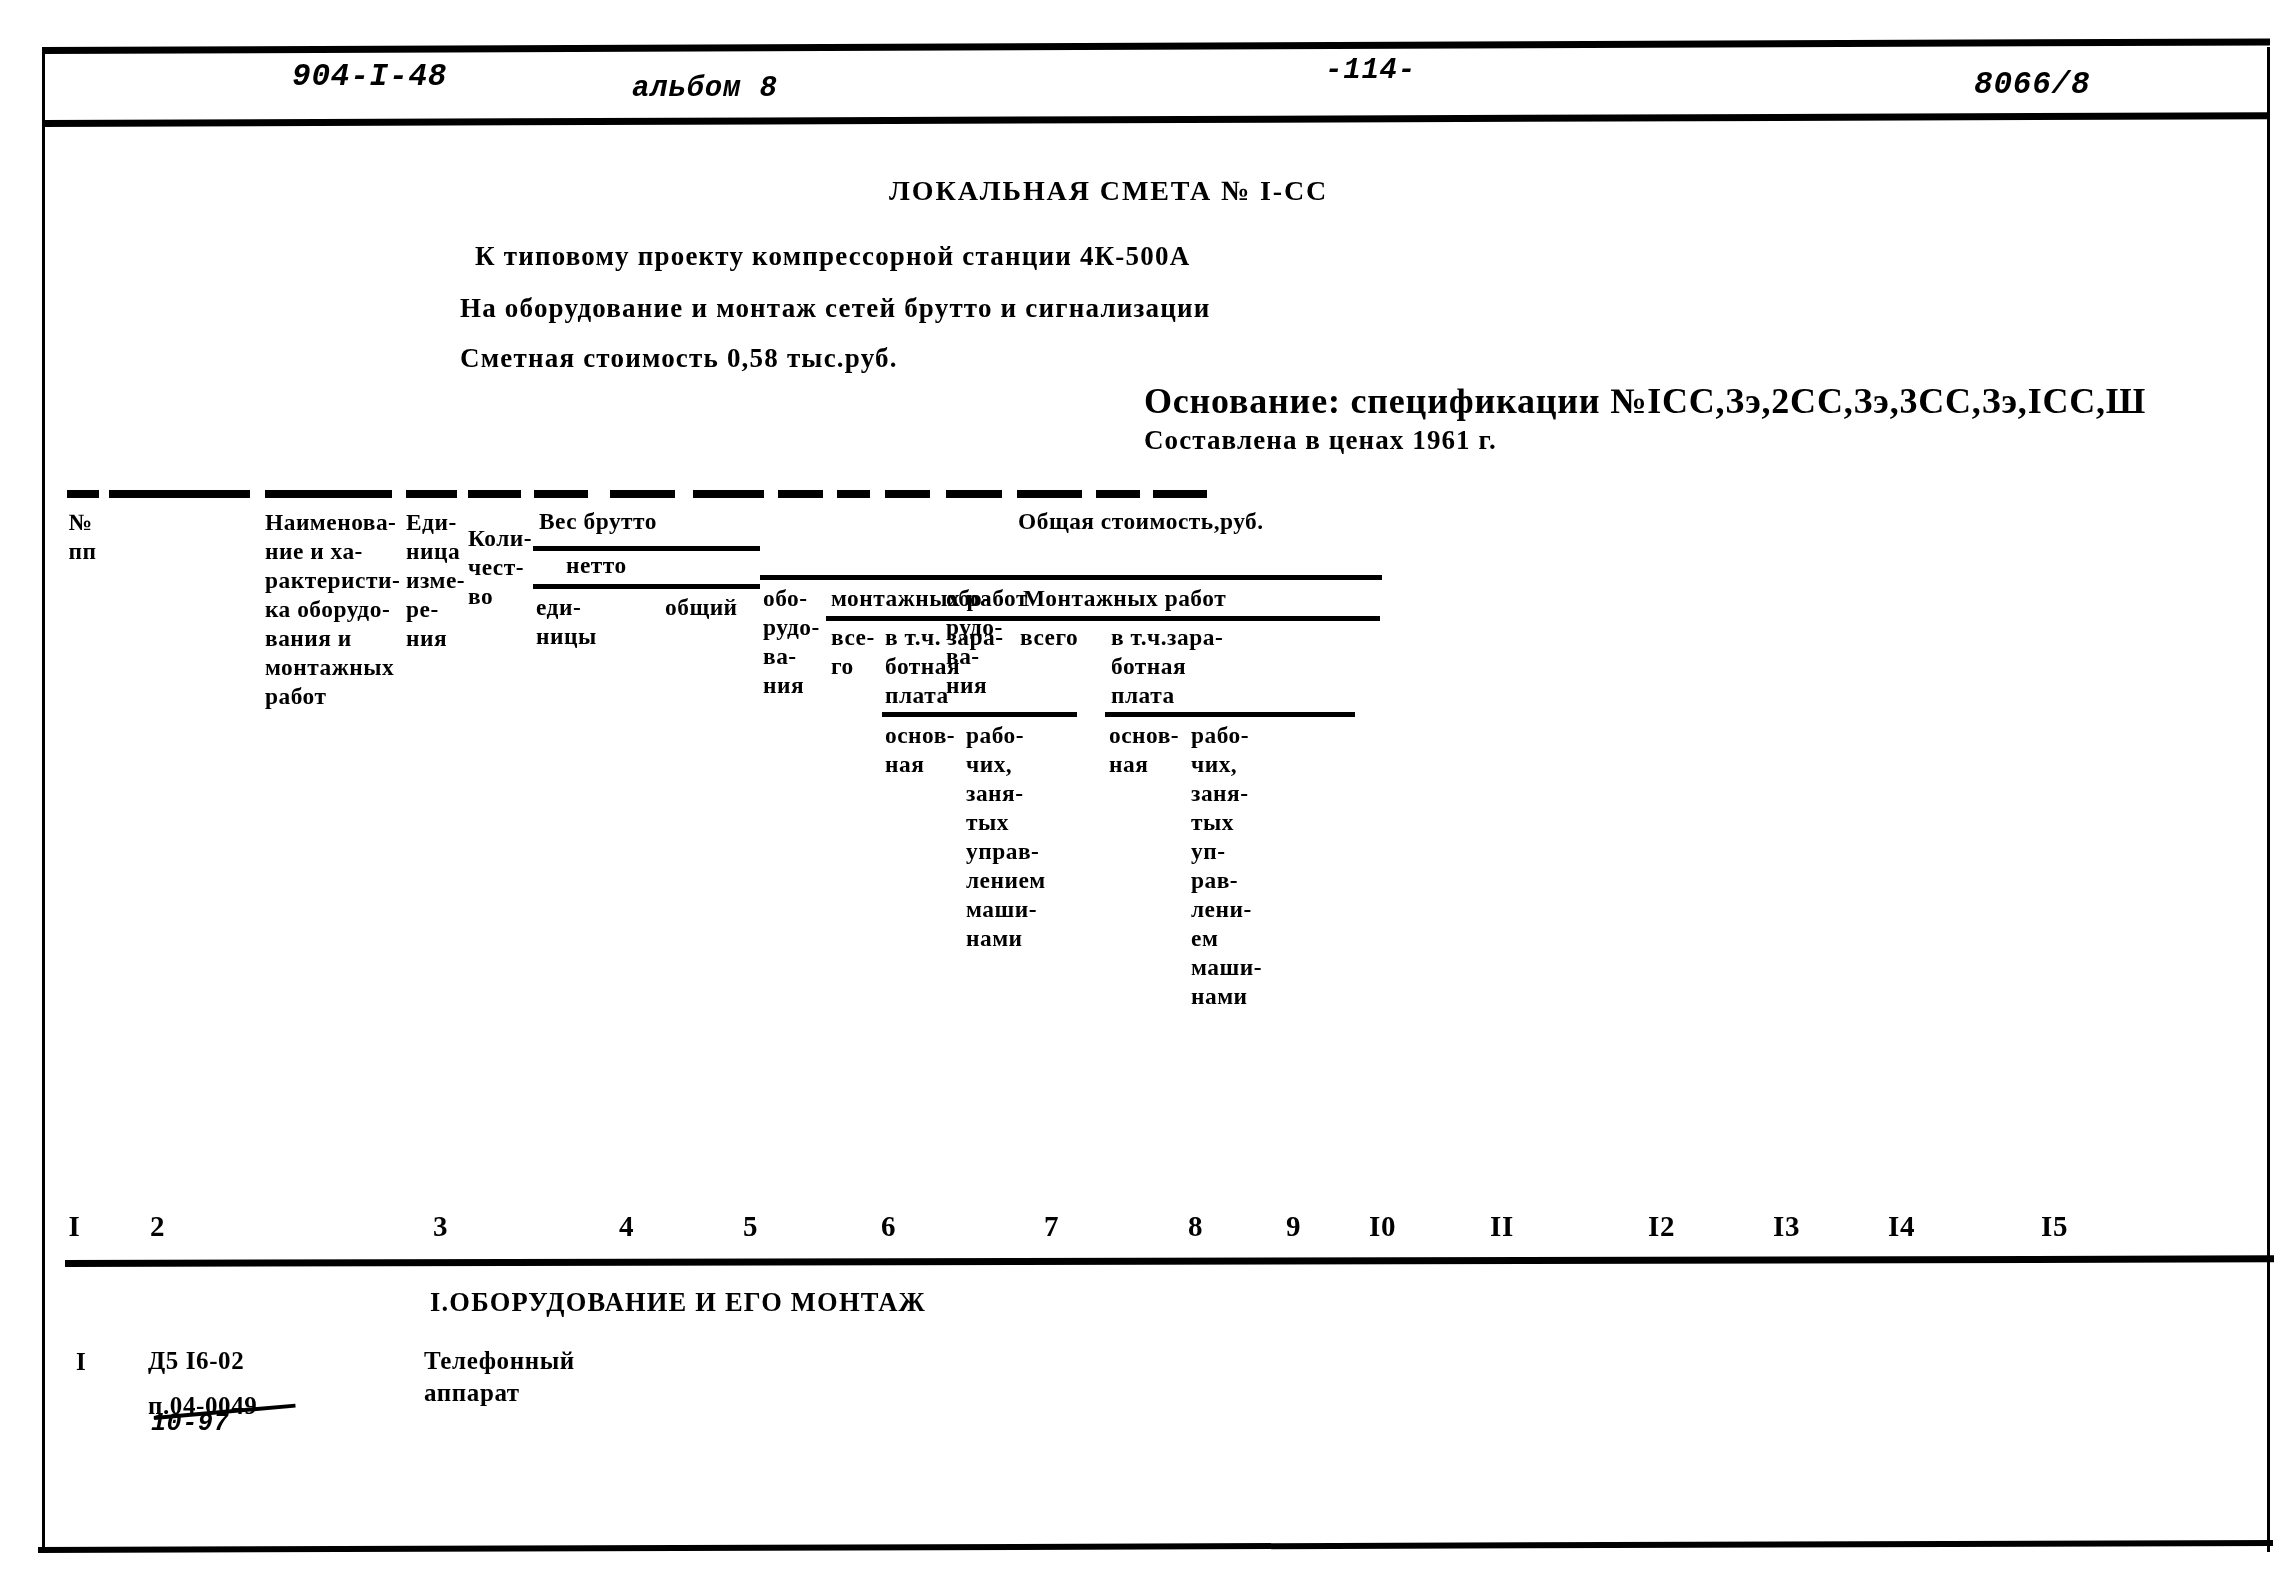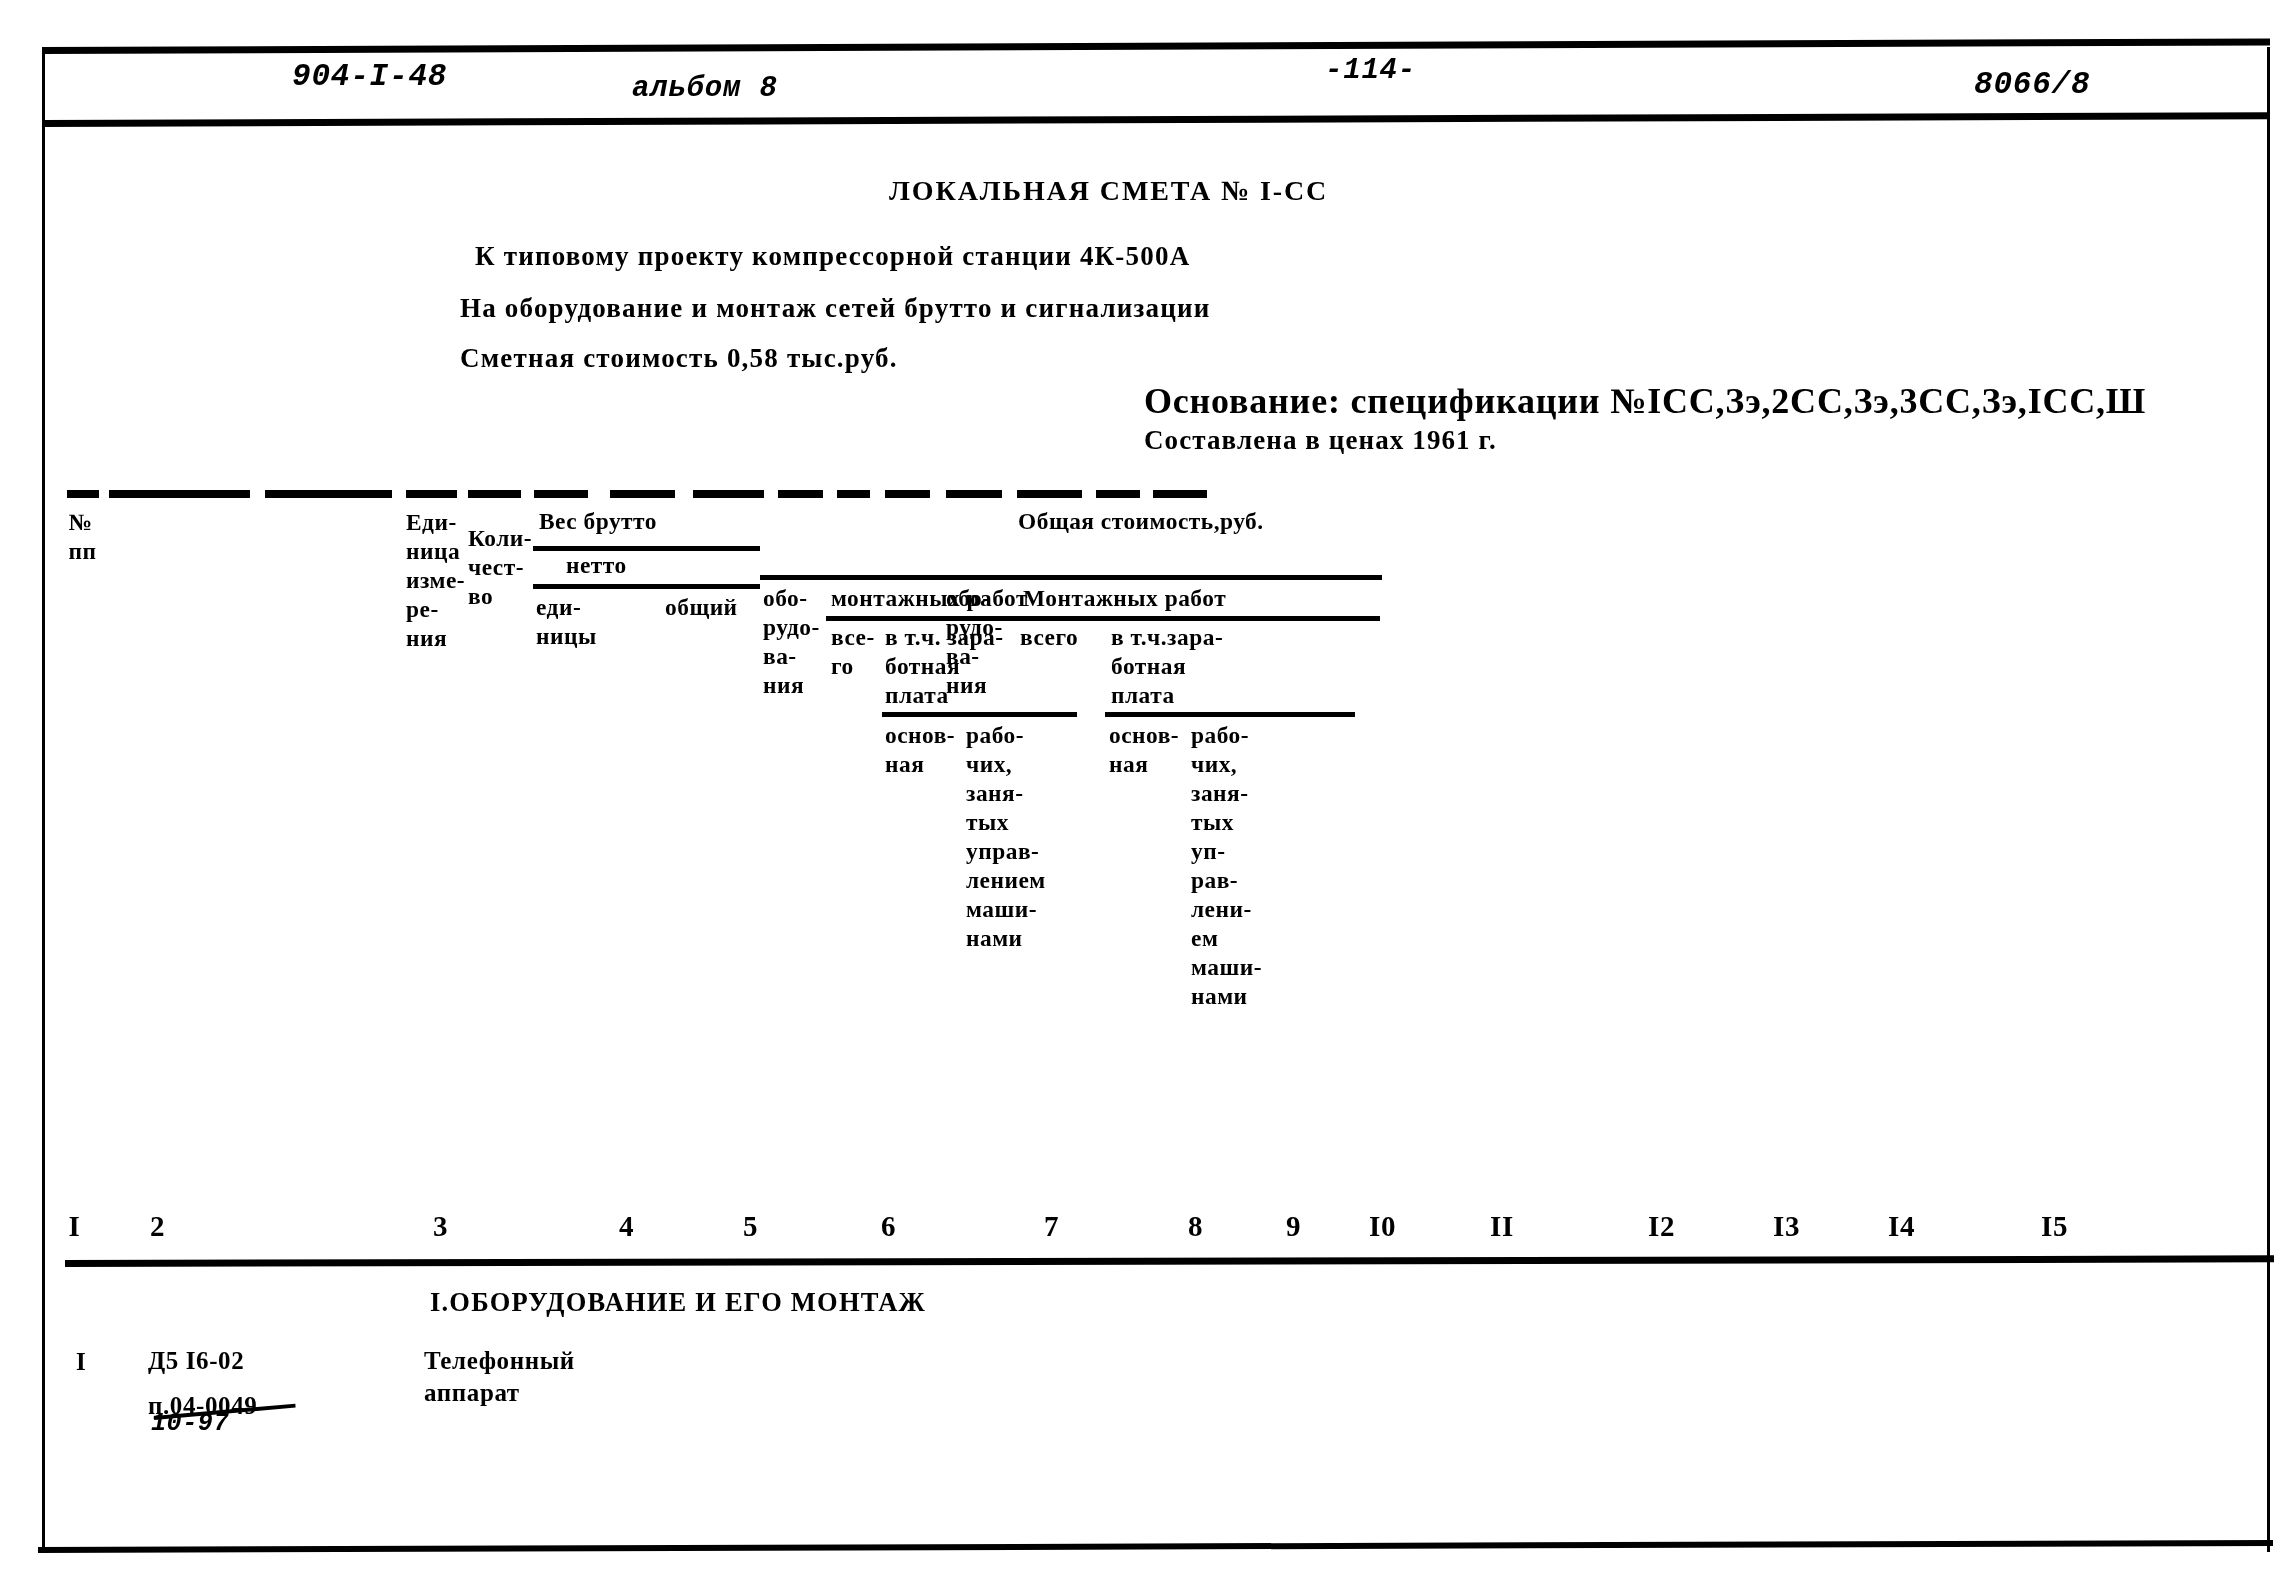--- a/index.html
+++ b/index.html
@@ -234,20 +234,27 @@
     <div class="dash" style="left:879px; width:56px;"></div>
     <div class="dash" style="left:950px; width:65px;"></div>
     <div class="dash" style="left:1029px; width:44px;"></div>
     <div class="dash" style="left:1086px; width:54px;"></div>
   </div>
 
   <div class="hcell" style="left:1.5px;   top:18px;  width:41px;">№
 пп</div>
 
 
+  <div class="hcell" style="left:198px; top:18px;  width:150px;">Наименова-
+ние  и  ха-
+рактеристи-
+ка  оборудо-
+вания и
+монтажных
+   работ</div>
 
   <div class="hcell" style="left:339px; top:18px;  width:64px;">Еди-
 ница
 изме-
 ре-
 ния</div>
 
   <div class="hcell" style="left:401px; top:34px;  width:68px;">Коли-
 чест-
 во</div>

